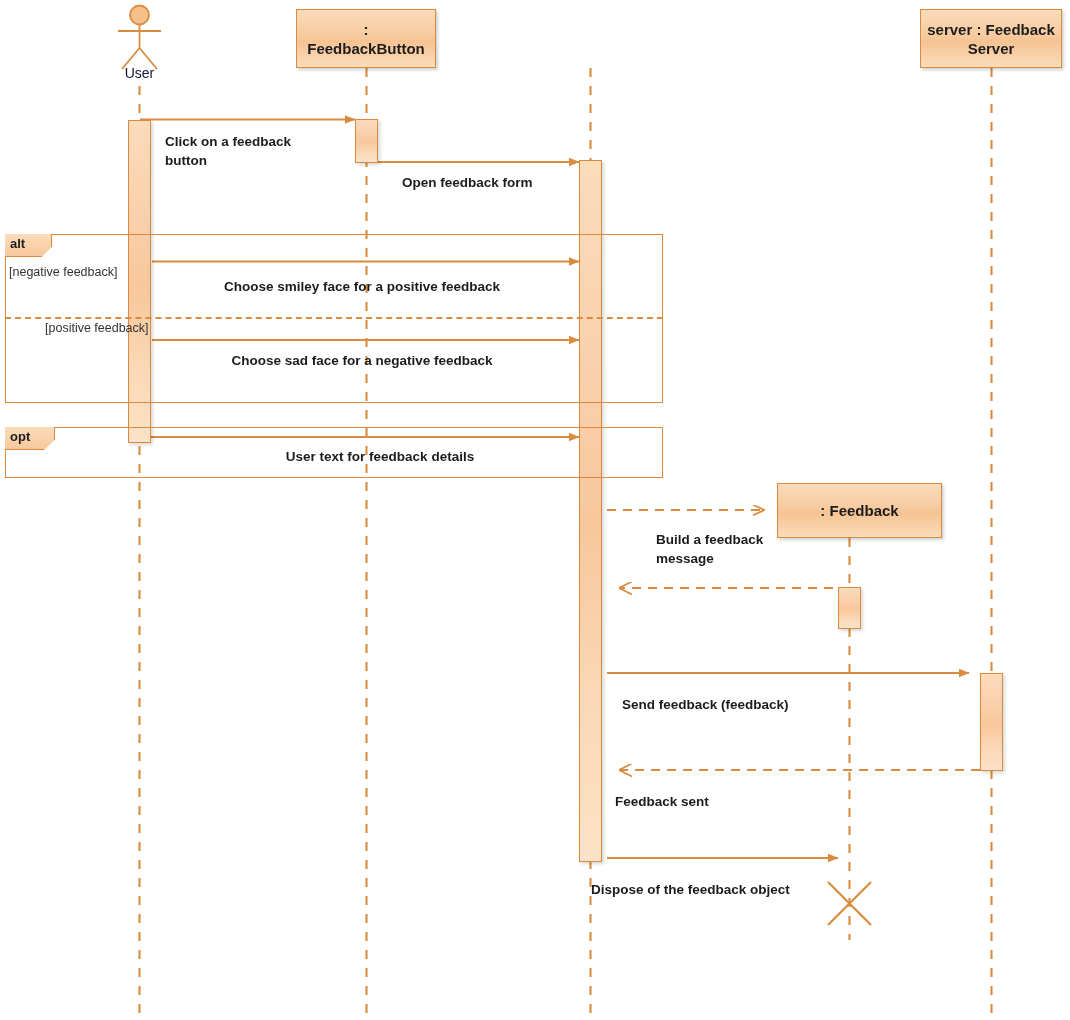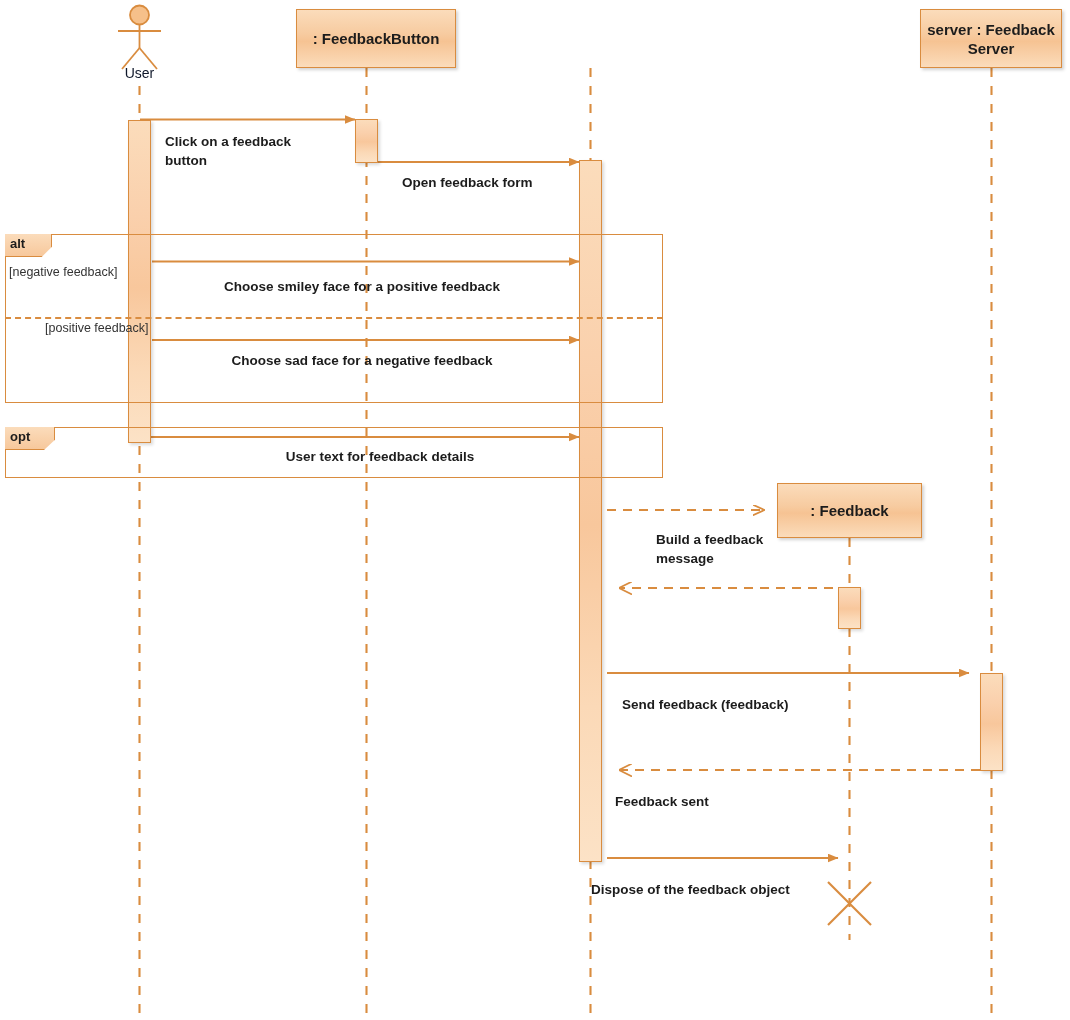--- a/index.html
+++ b/index.html
@@ -160,30 +160,30 @@
     <line x1="980" y1="770" x2="620" y2="770" stroke="#d98c3f" stroke-width="2" stroke-dasharray="9 7" marker-end="url(#openArrowL)"></line>
 
     <line x1="607" y1="858" x2="838" y2="858" stroke="#d98c3f" stroke-width="2" marker-end="url(#filledArrow)"></line>
 
     <g stroke="#d98c3f" stroke-width="2.1" stroke-linecap="butt">
       <line x1="828" y1="882" x2="871" y2="925"></line>
       <line x1="871" y1="882" x2="828" y2="925"></line>
     </g>
   </svg>
 
-  <div class="lifeline-box" style="left:296px; top:9px; width:160px; height:59px;">
+  <div class="lifeline-box" style="left:296px; top:9px; width:140px; height:59px;">
     <span>: FeedbackButton</span>
   </div>
 
 
   <div class="lifeline-box" style="left:920px; top:9px; width:142px; height:59px;">
     <span>server : Feedback Server</span>
   </div>
 
-  <div class="lifeline-box" style="left:777px; top:483px; width:145px; height:55px;">
+  <div class="lifeline-box" style="left:777px; top:483px; width:165px; height:55px;">
     <span>: Feedback</span>
   </div>
 
   <div class="actor-label" style="left:99px; top:65px; width:81px;">User</div>
 
   <div class="activation" style="left:128px; top:120px; width:23px; height:323px;"></div>
 
   <div class="activation" style="left:355px; top:119px; width:23px; height:44px;"></div>
 
   <div class="activation" style="left:579px; top:160px; width:23px; height:702px;"></div>

